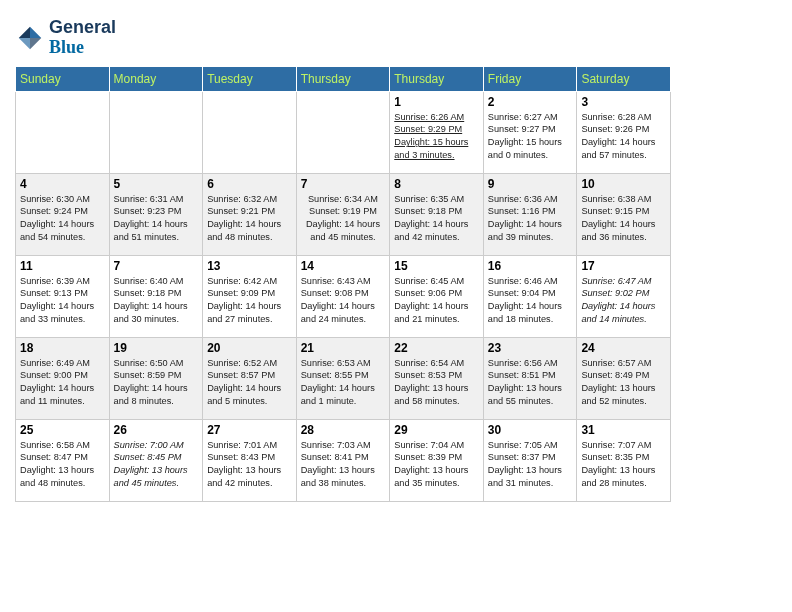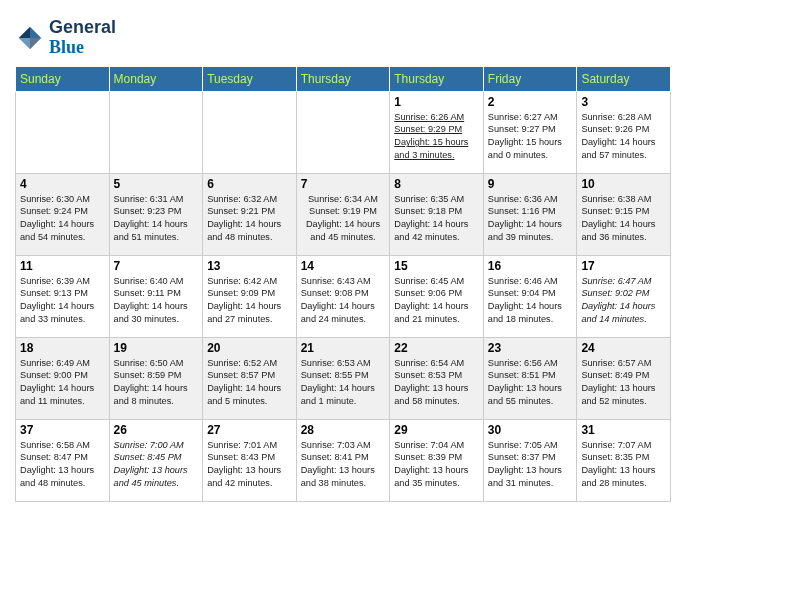--- a/index.html
+++ b/index.html
@@ -206,21 +206,21 @@
           <td>
             <span class="day-num">11</span>
             <div class="day-info" style="white-space: pre-line;">Sunrise: 6:39 AM
 Sunset: 9:13 PM
 Daylight: 14 hours
 and 33 minutes.</div>
           </td>
           <td>
             <span class="day-num">7</span>
             <div class="day-info" style="white-space: pre-line;">Sunrise: 6:40 AM
-Sunset: 9:11 PM
+Sunset: 9:18 PM
 Daylight: 14 hours
 and 30 minutes.</div>
           </td>
           <td>
             <span class="day-num">13</span>
             <div class="day-info" style="white-space: pre-line;">Sunrise: 6:42 AM
 Sunset: 9:09 PM
 Daylight: 14 hours
 and 27 minutes.</div>
           </td>
@@ -299,21 +299,21 @@
           <td class="shaded">
             <span class="day-num">24</span>
             <div class="day-info" style="white-space: pre-line;">Sunrise: 6:57 AM
 Sunset: 8:49 PM
 Daylight: 13 hours
 and 52 minutes.</div>
           </td>
         </tr>
         <tr>
           <td>
-            <span class="day-num">37</span>
+            <span class="day-num">25</span>
             <div class="day-info" style="white-space: pre-line;">Sunrise: 6:58 AM
 Sunset: 8:47 PM
 Daylight: 13 hours
 and 48 minutes.</div>
           </td>
           <td>
             <span class="day-num">26</span>
             <div class="day-info" style="white-space: pre-line; font-style: italic;">Sunrise: 7:00 AM
 Sunset: 8:45 PM
 Daylight: 13 hours

